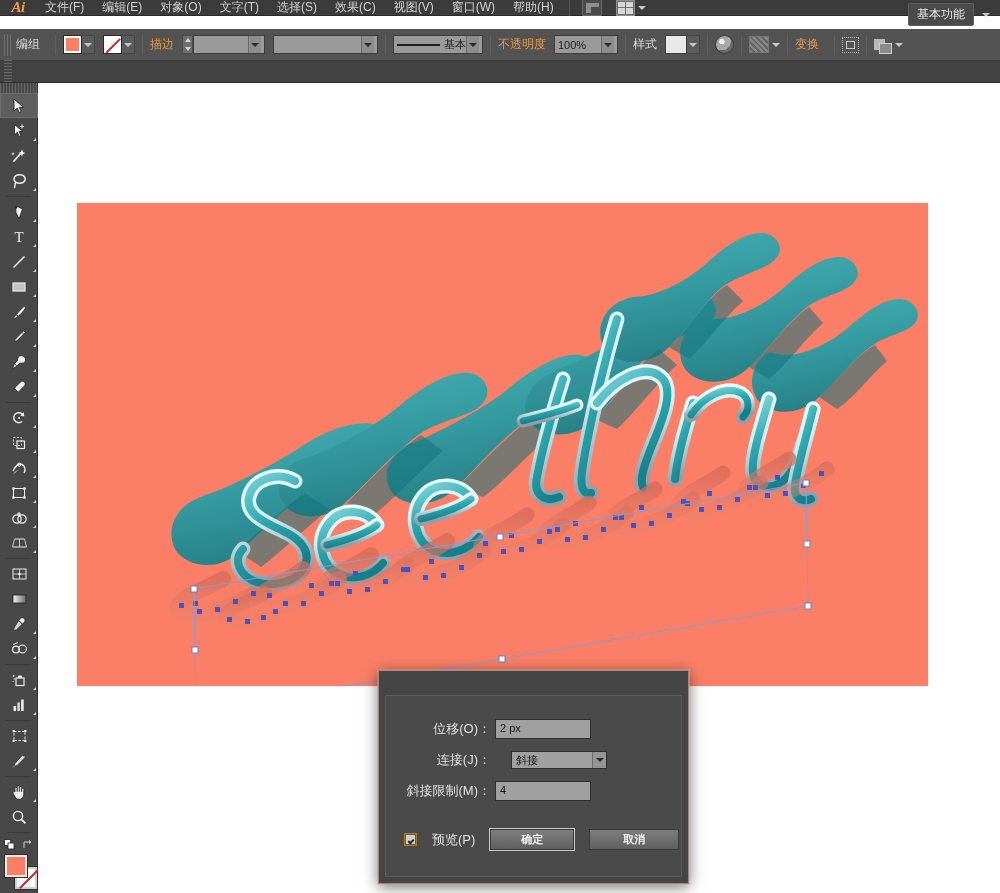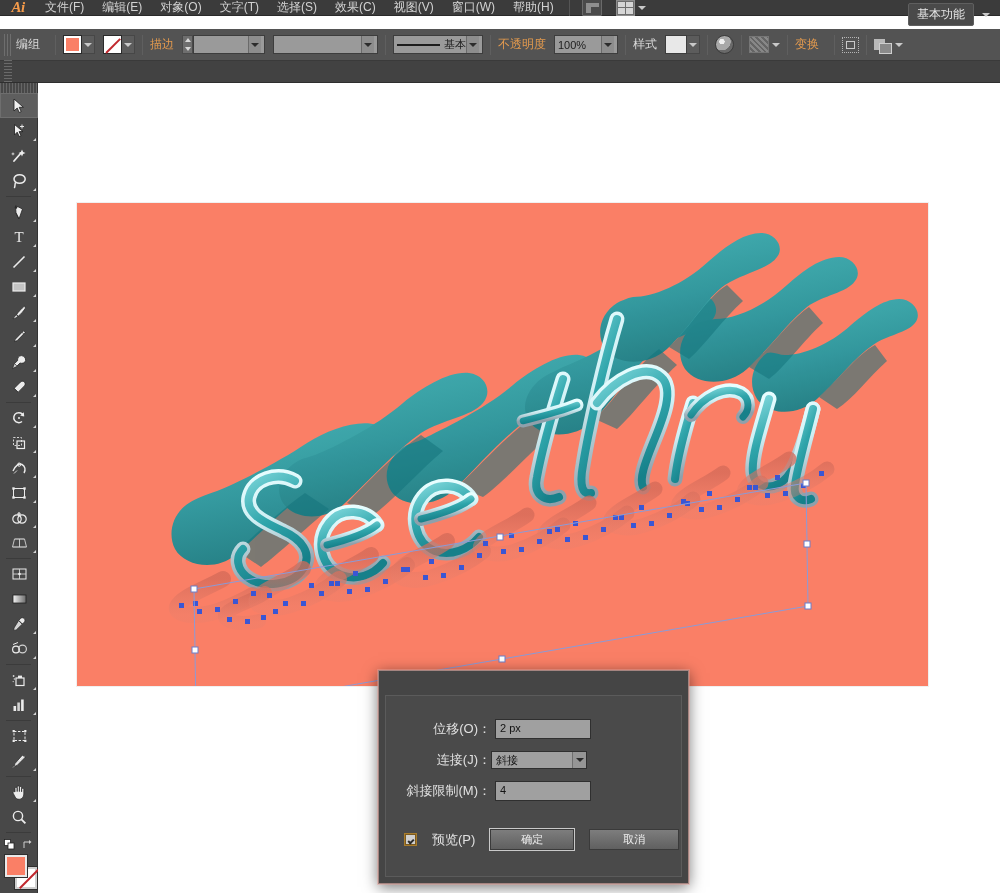--- a/index.html
+++ b/index.html
@@ -201,21 +201,21 @@
   .dlg-combo .cb{margin-left:auto;width:14px;height:16px;background:#959595;border-left:1px solid #6f6f6f;
     display:flex;align-items:center;justify-content:center;}
   .dlg-combo .cb .caret{border-top-color:#2b2b2b;margin:0;}
   .chk{width:11px;height:11px;background:#cfcfcf;border:1px solid #7a5a20;position:relative;
        box-shadow:0 0 0 1px #a87c2c;}
   .chk::after{content:"";position:absolute;left:2px;top:4px;width:4px;height:2px;border-left:2px solid #2a2a2a;
        border-bottom:2px solid #2a2a2a;transform:rotate(-45deg);}
   .dlg-btn{
     height:21px;background:linear-gradient(to bottom,#7d7d7d,#606060);
     border:1px solid #3a3a3a; color:#f0f0f0; font-size:11px;
-    display:flex;align-items:center;justify-content:center;
+    display:flex;align-items:center;justify-content:center;font-weight:bold;
   }
   .dlg-btn.default{ box-shadow:0 0 0 1px #c9c9c9; }
 </style>
 </head>
 <body>
 
 <div id="app">
 
   <div class="menubar">
     <div class="ai-logo">Ai</div>
@@ -774,21 +774,21 @@
     <div class="dlg-frameglow"></div>
     <div class="dlg-body">
 
       <div class="row" style="margin-top:23px">
         <div class="lbl" style="width:105px">位移(O)：</div>
         <div class="dlg-input" style="width:96px;margin-left:4px">2 px</div>
       </div>
 
       <div class="row" style="margin-top:12px">
         <div class="lbl" style="width:105px">连接(J)：</div>
-        <div class="dlg-combo" style="width:96px;margin-left:0">
+        <div class="dlg-combo" style="width:96px;margin-left:20px">
           <span>斜接</span>
           <div class="cb">
               <div class="caret"></div>
             </div>
         </div>
       </div>
 
       <div class="row" style="margin-top:12px">
         <div class="lbl" style="width:105px">斜接限制(M)：</div>
         <div class="dlg-input" style="width:96px;margin-left:4px">4</div>

